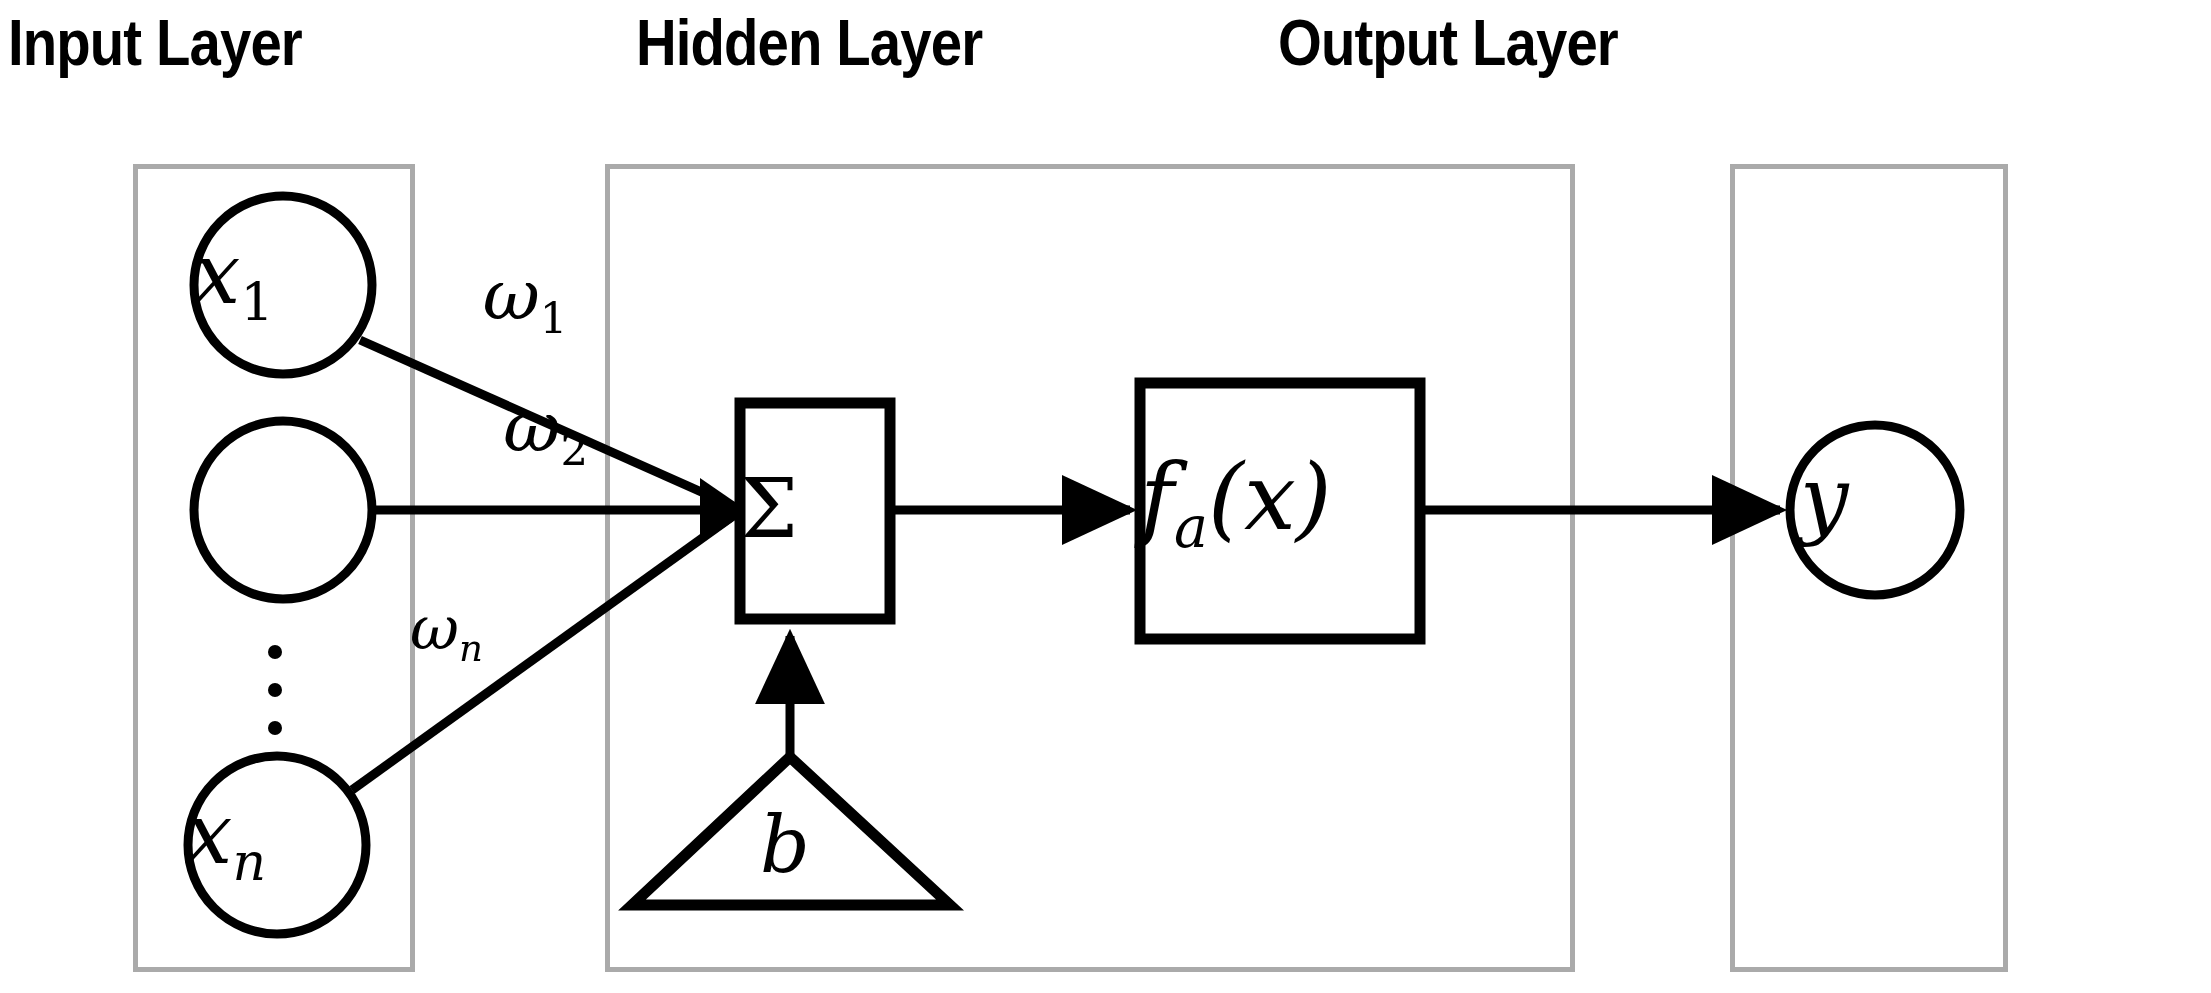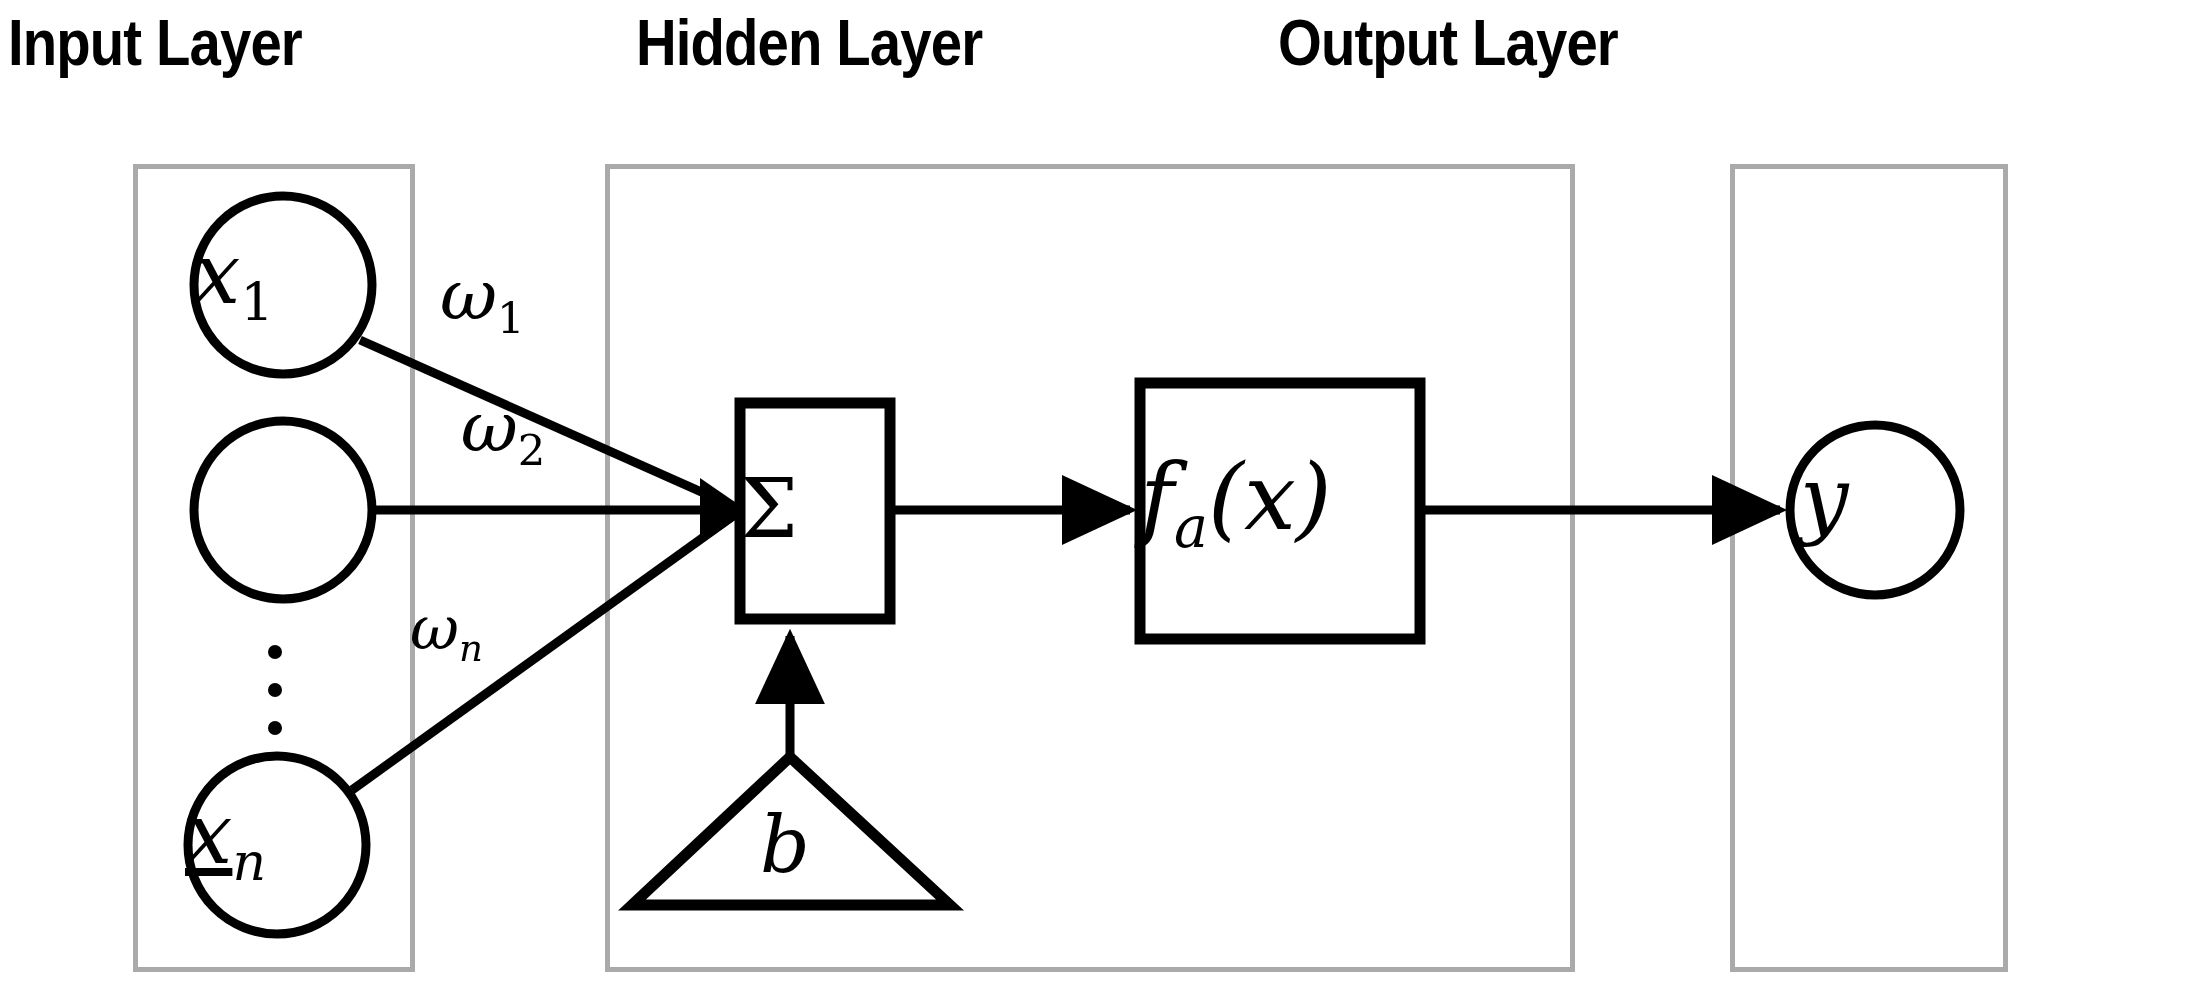--- a/index.html
+++ b/index.html
@@ -65,25 +65,25 @@
   }
   .math-sub-up {
     font-size: 0.62em;
     font-style: normal;
     vertical-align: -0.32em;
   }
 
   
   #lbl-x1 { left: 193px; top: 232px; width: 180px; font-size: 84px; }
   #lbl-x2 { left: 193px; top: 457px; width: 180px; font-size: 84px; }
-  #lbl-xn { left: 185px; top: 792px; width: 180px; font-size: 84px; text-decoration: underline; }
+  #lbl-xn { left: 185px; top: 792px; width: 180px; font-size: 84px; }
 
   
-  #lbl-w1 { left: 440px;  top: 260px; width: 170px; font-size: 70px; text-align: left; }
-  #lbl-w2 { left: 418px;  top: 392px; width: 170px; font-size: 70px; text-align: center; }
+  #lbl-w1 { left: 440px;  top: 260px; width: 170px; font-size: 70px; text-align: center; }
+  #lbl-w2 { left: 418px;  top: 392px; width: 170px; font-size: 70px; text-align: right; }
   #lbl-wn { left: 410px;  top: 598px; width: 170px; font-size: 60px; text-align: left; }
 
   
   #lbl-sigma {
     left: 740px; top: 468px; width: 150px;
     font-size: 82px; font-style: normal;
     font-family: "DejaVu Serif", "Liberation Serif", serif;
   }
   
   #lbl-fa { left: 1140px; top: 452px; width: 280px; font-size: 92px; }

